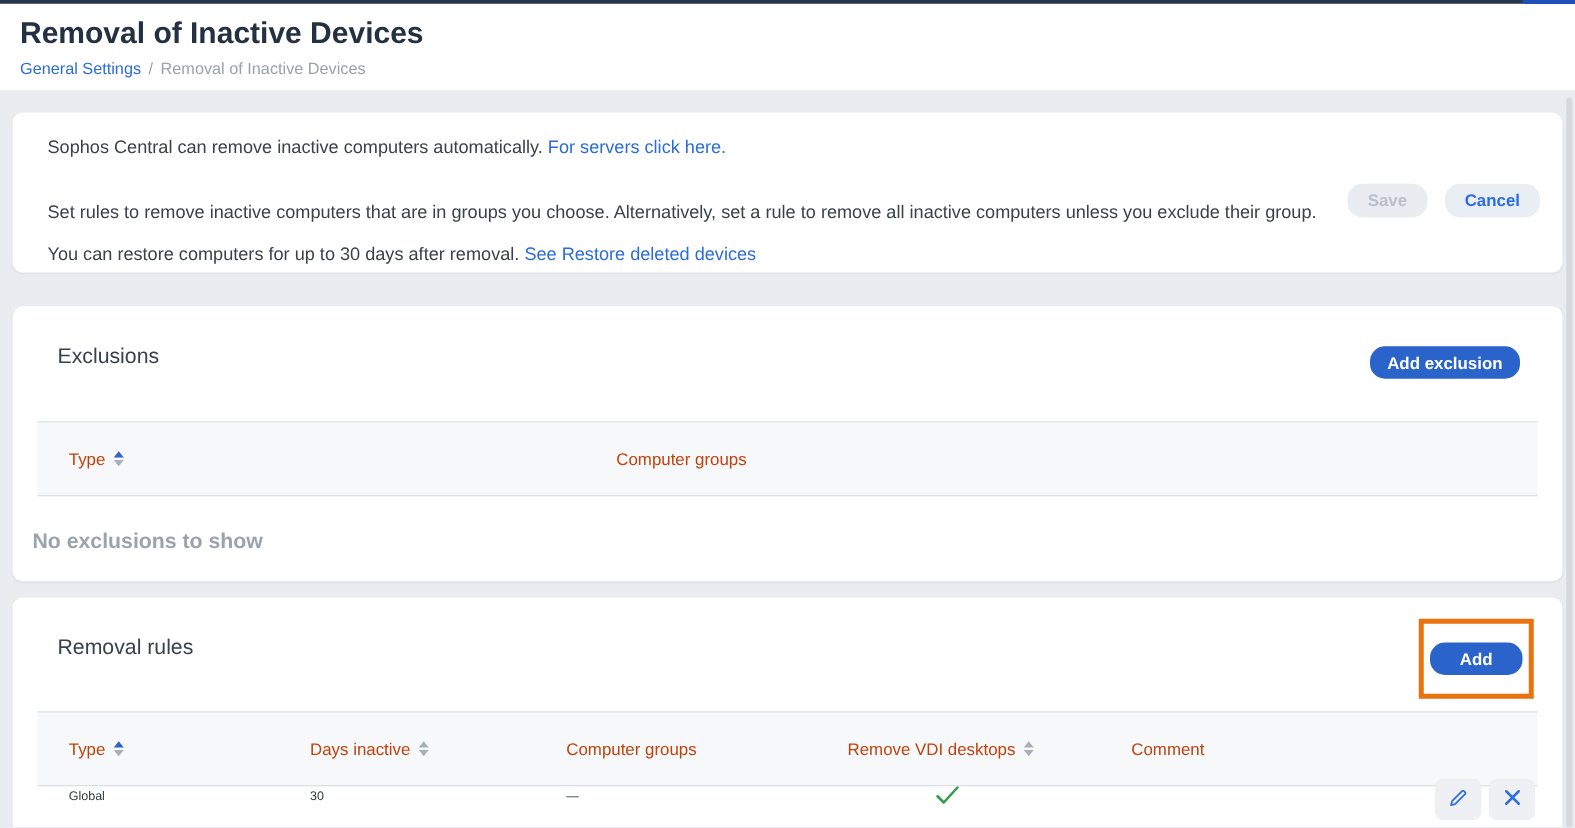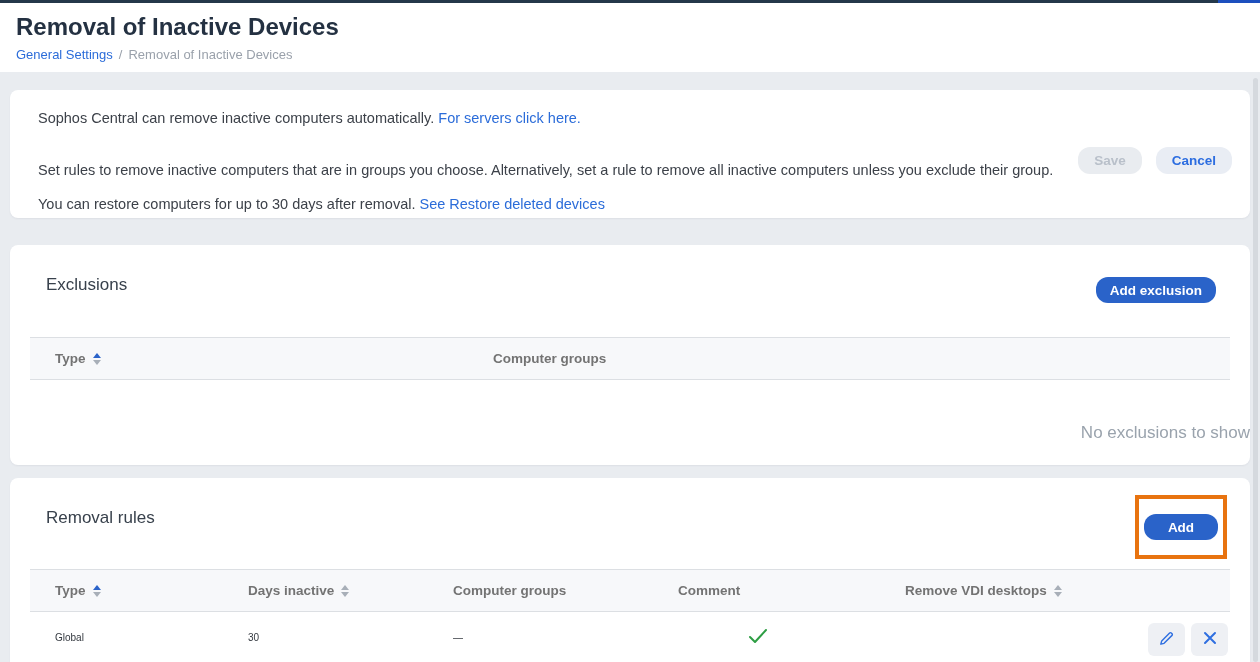--- a/index.html
+++ b/index.html
@@ -36,33 +36,33 @@
   .btn-row { position: absolute; top: 57px; right: 18px; display: flex; gap: 14px; }
   .btn { font-family: "Liberation Sans", sans-serif; font-size: 13.5px; font-weight: bold; border: none; border-radius: 12px; padding: 6px 16px; cursor: pointer; }
   .btn-save { background: #e9ecf0; color: #b9c0ca; cursor: default; }
   .btn-cancel { background: #e9edf4; color: #2c6de0; }
   .btn-primary { background: #2a63c9; color: #ffffff; padding: 6px 15px; }
 
   
   .section-title { position: absolute; left: 36px; top: 30px; font-size: 17px; color: #38414c; }
 
   
-  .tbl-head { position: absolute; left: 20px; right: 20px; height: 43px; background: #f7f8fa; border-top: 1px solid #dcdfe3; border-bottom: 1px solid #dcdfe3; display: grid; align-items: center; padding-left: 25px; font-size: 13.5px; font-weight: bold; color: #737373; }
+  .tbl-head { position: absolute; left: 20px; right: 20px; height: 60px; background: #f7f8fa; border-top: 1px solid #dcdfe3; border-bottom: 1px solid #dcdfe3; display: grid; align-items: center; padding-left: 25px; font-size: 13.5px; font-weight: normal; color: #c2410c; }
   .head-excl { top: 92px; grid-template-columns: 438px 1fr; }
   .head-rules { top: 91px; grid-template-columns: 193px 205px 225px 227px 1fr; }
   .col { display: flex; align-items: center; gap: 7px; }
   .col.sortable { cursor: pointer; }
 
   .sort { display: inline-flex; flex-direction: column; align-items: center; }
   .tri { width: 0; height: 0; border-left: 4px solid transparent; border-right: 4px solid transparent; display: block; }
   .tri.up { border-bottom: 5px solid #a8afb8; margin-bottom: 2px; }
   .tri.down { border-top: 5px solid #a8afb8; }
   .tri.up.active { border-bottom-color: #2b63c9; }
 
-  .empty-text { position: absolute; top: 178px; left: 4px; right: 0; text-align: right; font-size: 17px; color: #9aa3ad; }
+  .empty-text { position: absolute; top: 178px; left: 16px; right: 0; text-align: left; font-size: 17px; color: #9aa3ad; font-weight: bold; }
 
   
   .tbl-row { position: absolute; left: 20px; right: 20px; top: 134px; height: 50px; display: grid; grid-template-columns: 193px 205px 225px 227px 1fr; align-items: center; padding-left: 25px; font-size: 10px; color: #33383f; }
   .cell-vdi { padding-left: 70px; }
   .row-actions { position: absolute; right: 22px; top: 145px; display: flex; gap: 6px; }
   .icon-btn { width: 37px; height: 33px; background: #eef0f4; border: none; border-radius: 6px; display: flex; align-items: center; justify-content: center; cursor: pointer; }
 
   
   .highlight-box { position: absolute; top: 17px; right: 23px; width: 92px; height: 64px; border: 4px solid #e8730f; display: flex; align-items: center; justify-content: center; }
   .highlight-box .btn-primary { width: 74px; height: 26px; padding: 0; }
@@ -137,29 +137,29 @@
     <div class="col sortable">
       <span>Days inactive</span>
       <span class="sort">
           <i class="tri up"></i>
           <i class="tri down"></i>
         </span>
     </div>
     <div class="col">
       <span>Computer groups</span>
     </div>
-    <div class="col">
-      <span>Comment</span>
-    </div>
     <div class="col sortable">
       <span>Remove VDI desktops</span>
       <span class="sort">
           <i class="tri up"></i>
           <i class="tri down"></i>
         </span>
+    </div>
+    <div class="col">
+      <span>Comment</span>
     </div>
   </div>
 
   <div class="tbl-row">
     <div>Global</div>
     <div>30</div>
     <div>—</div>
     <div class="cell-vdi">
       <span>
         <svg width="20" height="16" viewBox="0 0 20 16">

